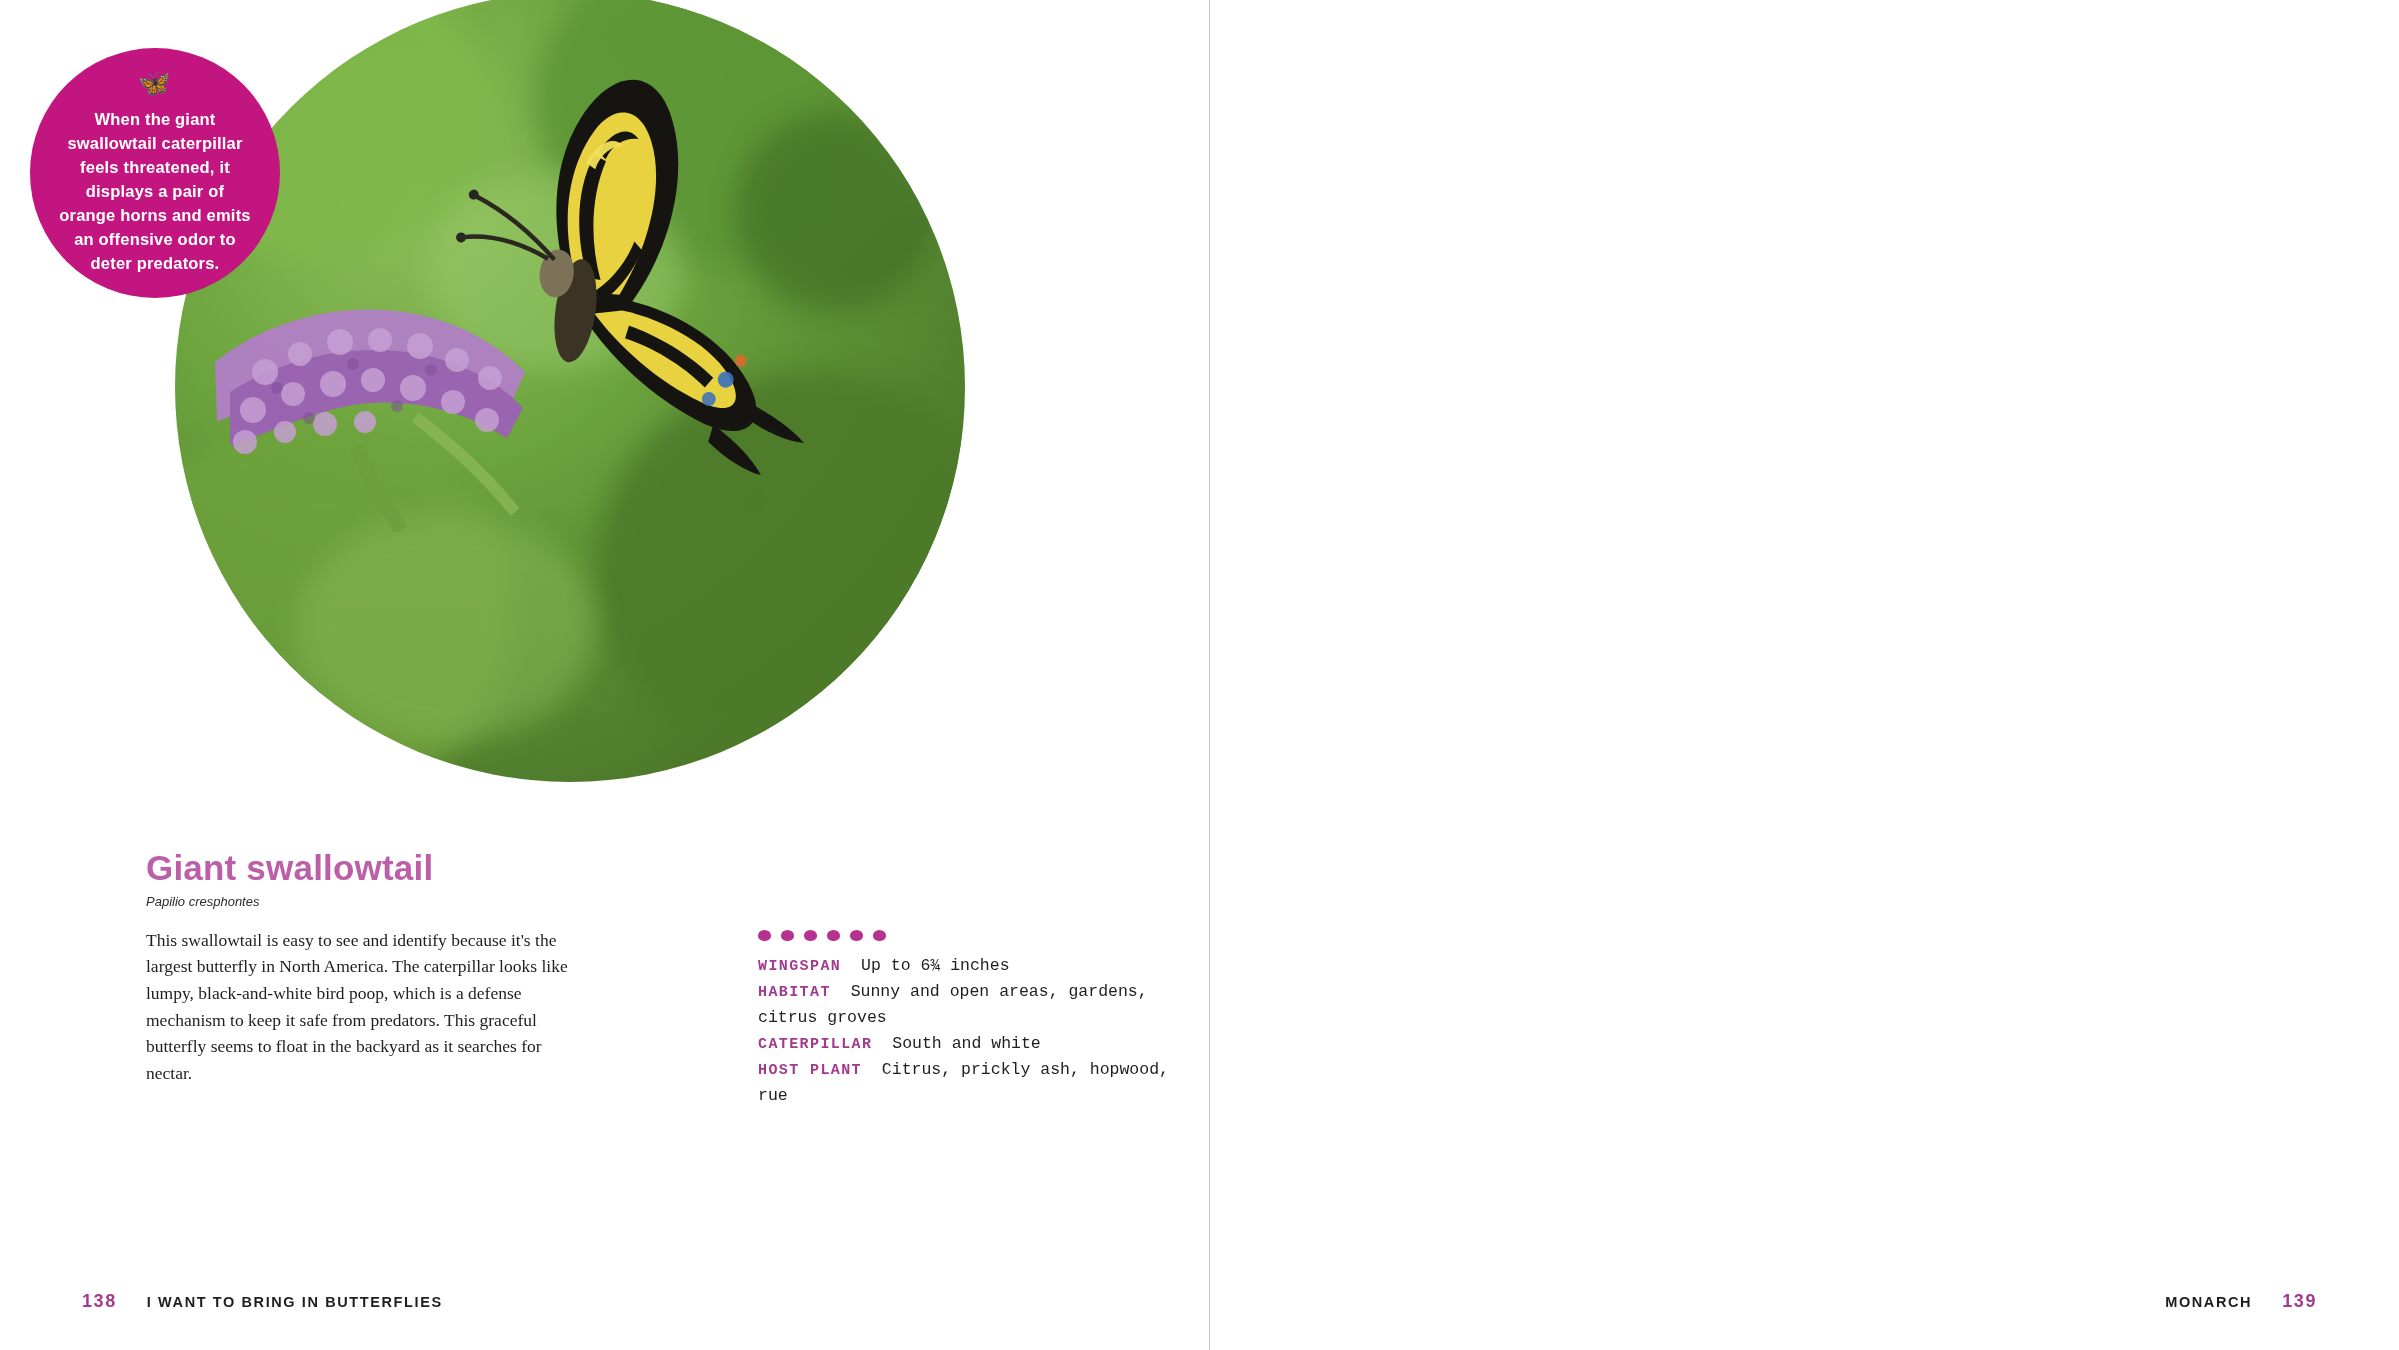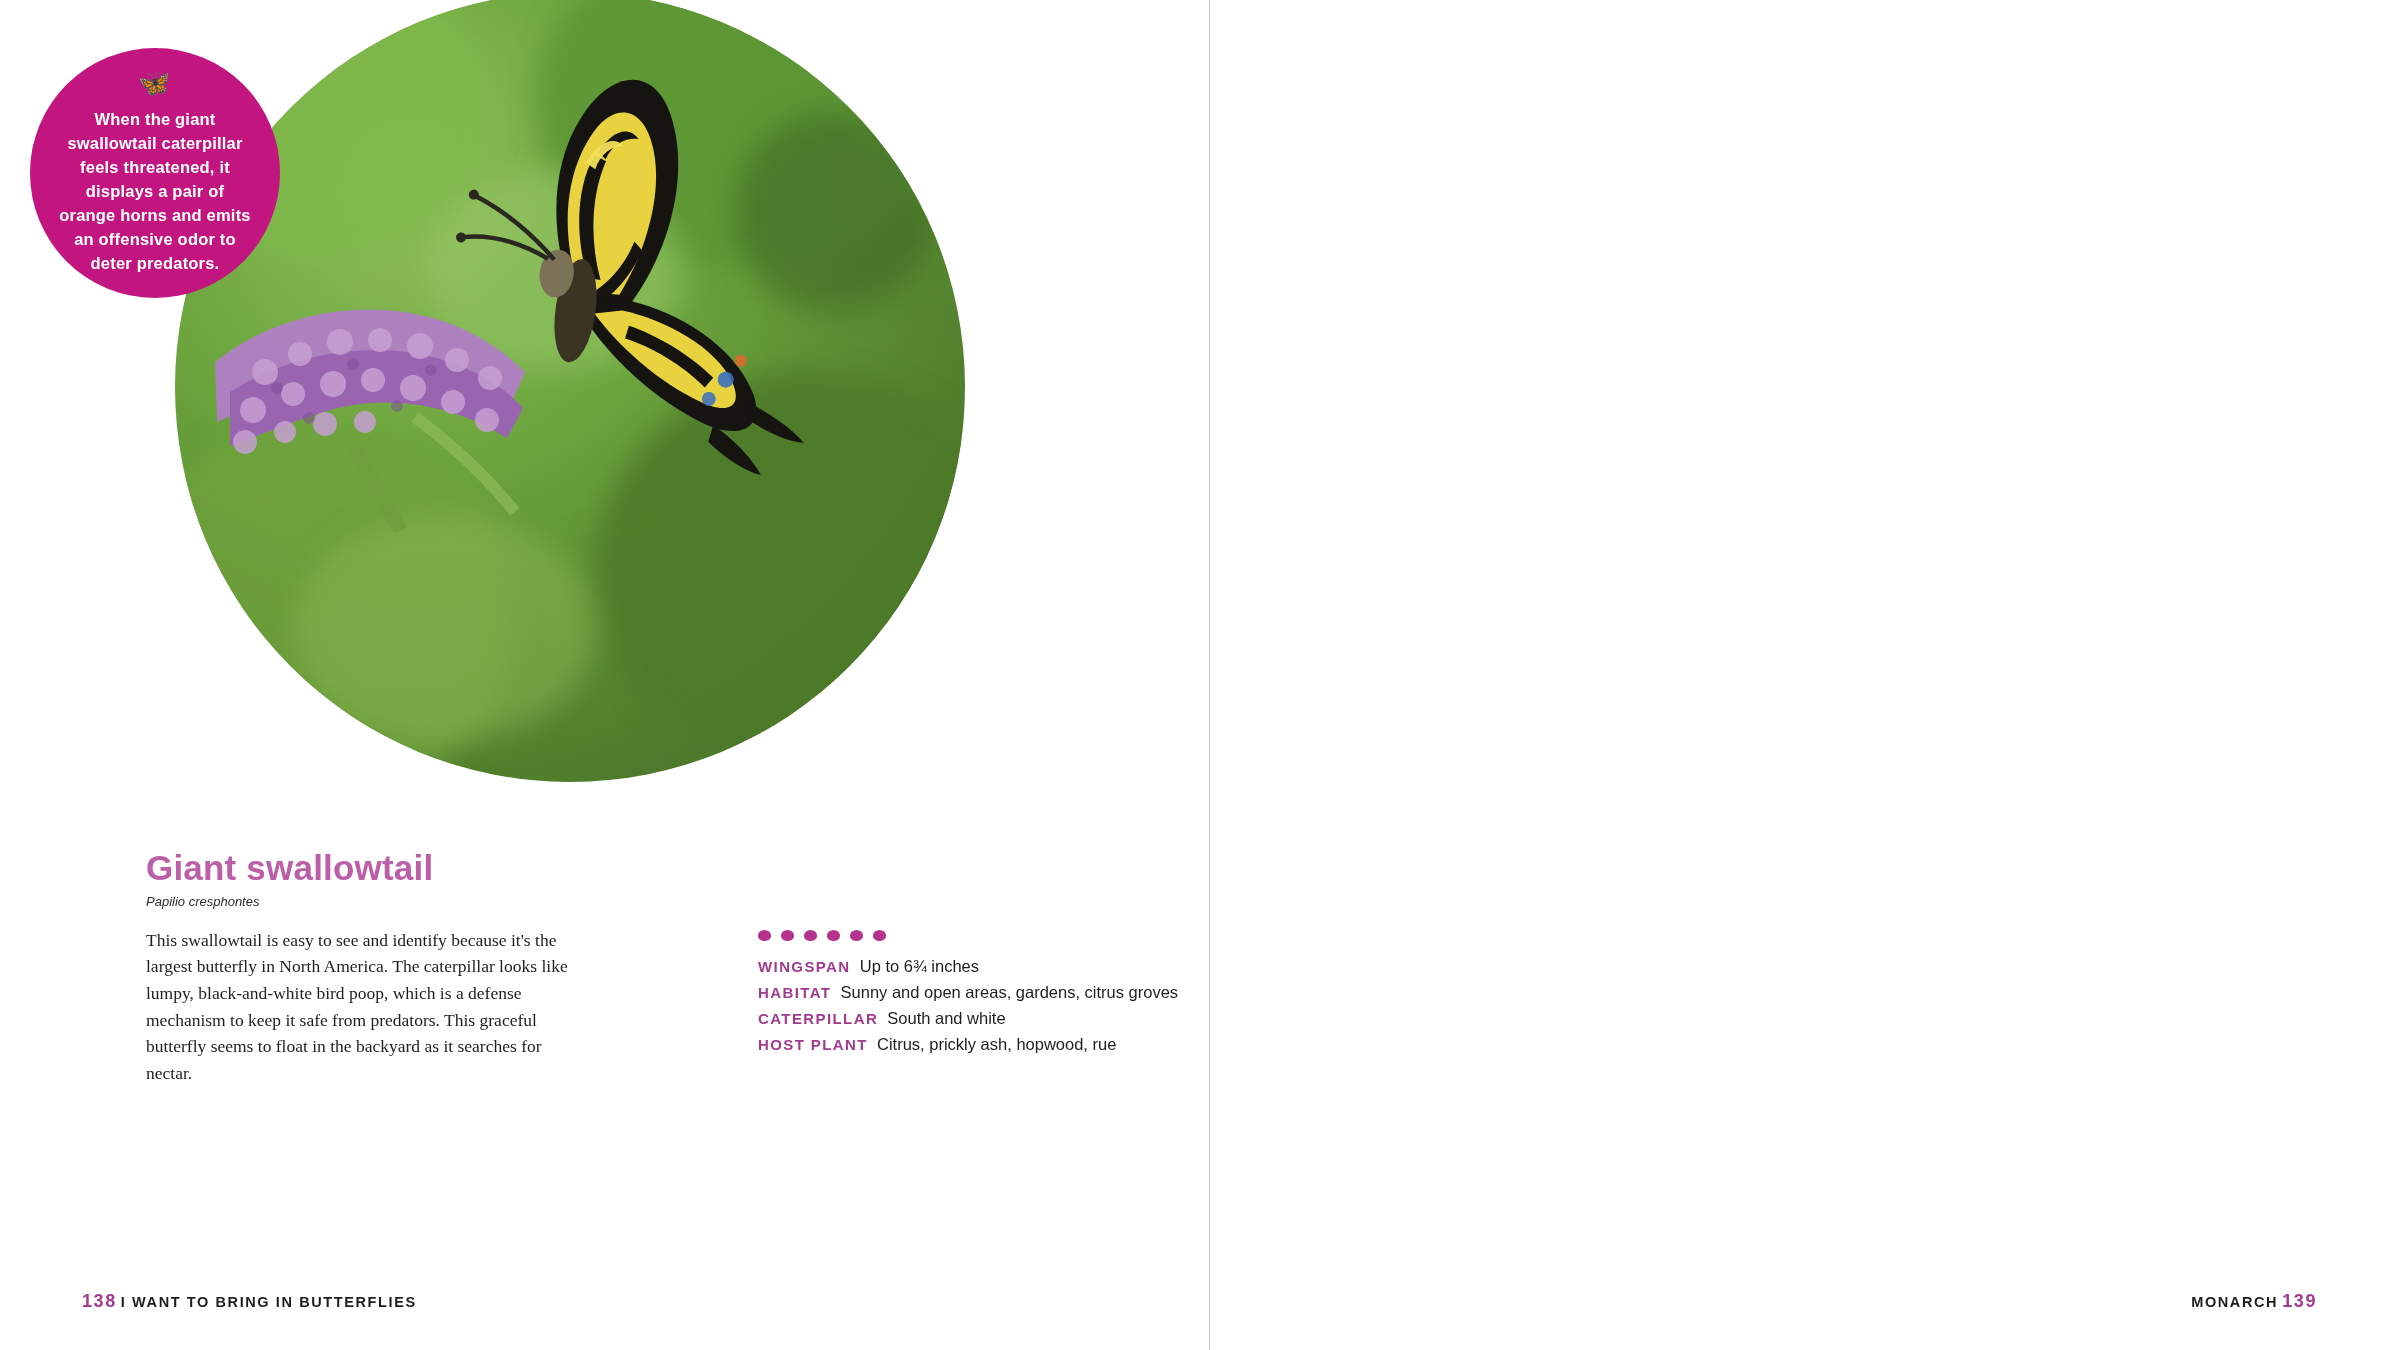--- a/index.html
+++ b/index.html
@@ -125,20 +125,21 @@
   .body-text {
     font-size: 17.5px;
     line-height: 1.52;
     color: #1e1e1e;
     margin: 0;
   }
   .facts {
     font-size: 16.5px;
     line-height: 1.58;
     color: #1e1e1e;
+    font-family: Liberation Mono, monospace;
   }
   .facts .lab {
     color: #a23b8f;
     font-weight: bold;
     letter-spacing: 1.4px;
     font-size: 15px;
   }
   .dots {
     display: flex;
     gap: 10px;
@@ -166,21 +167,21 @@
   
   .footer {
     position: absolute;
     bottom: 38px;
     font-size: 14.5px;
     letter-spacing: 1.6px;
     color: #1e1e1e;
     font-weight: bold;
     display: flex;
     align-items: center;
-    gap: 4px;
+    gap: 30px;
   }
   .footer .pageno { color: #a23b8f; font-size: 18px; }
   .footer-left { left: 82px; }
   .footer-right { right: 82px; }
 
   svg { display: block; }
 </style>
 </head>
 <body>
 

